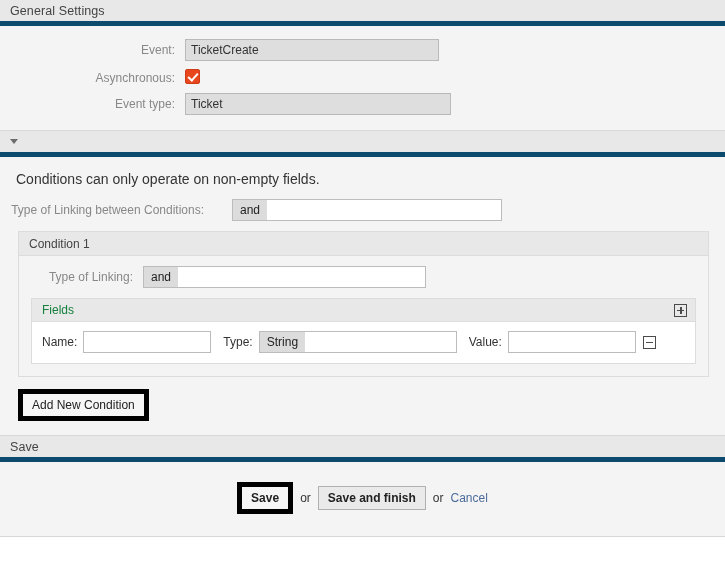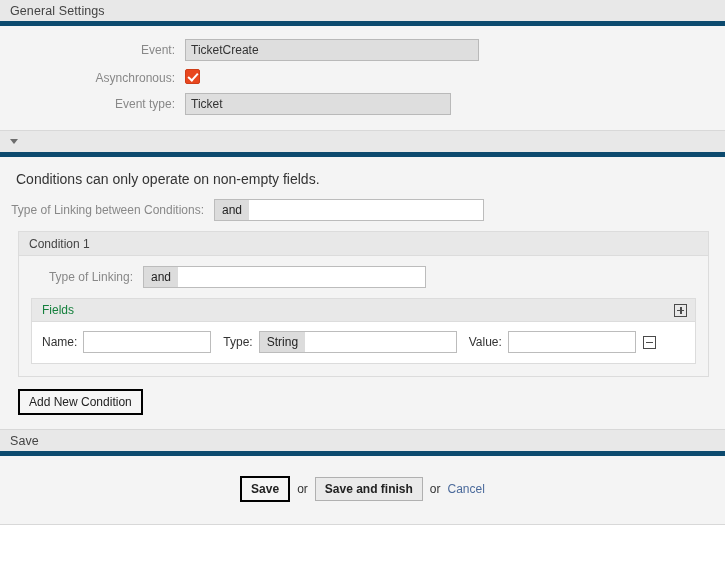--- a/index.html
+++ b/index.html
@@ -119,20 +119,21 @@
   
   .cond-note {
     padding: 14px 0 4px 16px;
     font-size: 14px;
     color: #333333;
   }
 
   .linking-row {
     display: flex; align-items: center;
     padding: 8px 0 10px 0;
+    gap: 18px;
   }
   .linking-row .flabel { width: 214px; color: #888888; }
 
   
   .cond-panel {
     margin: 0 16px 0 18px;
     border: 1px solid #dcdcdc;
     background: #f4f4f4;
   }
   .cond-panel-header {
@@ -199,21 +200,21 @@
     width: 1.6px; height: 7px;
     background: #4a4a4a;
   }
 
   
   .btn {
     font-family: "Liberation Sans", sans-serif;
     font-size: 12px;
     color: #222222;
     background: #f6f6f6;
-    border: 2px solid #000000;
+    border: 5px solid #000000;
     padding: 4px 9px;
     cursor: pointer;
     line-height: 14px;
   }
   .btn-primary {
     font-weight: bold;
     background: #f6f6f6;
   }
   .btn-secondary {
     font-weight: bold;
@@ -247,21 +248,21 @@
 
   <div class="widget">
     <div class="widget-header">
       <span class="wh-title">General Settings</span>
     </div>
     <div class="widget-body" style="padding:10px 4px 12px 0;">
 
       <div class="frow">
         <div class="flabel">Event:</div>
         <div class="ffield">
-          <input class="txt readonly" style="width: 294px;" readonly="" value="TicketCreate">
+          <input class="txt readonly" style="width: 254px;" readonly="" value="TicketCreate">
         </div>
       </div>
 
       <div class="frow" style="padding-top:5px;">
         <div class="flabel">Asynchronous:</div>
         <div class="ffield">
           <span class="cbox"></span>
         </div>
       </div>
 

